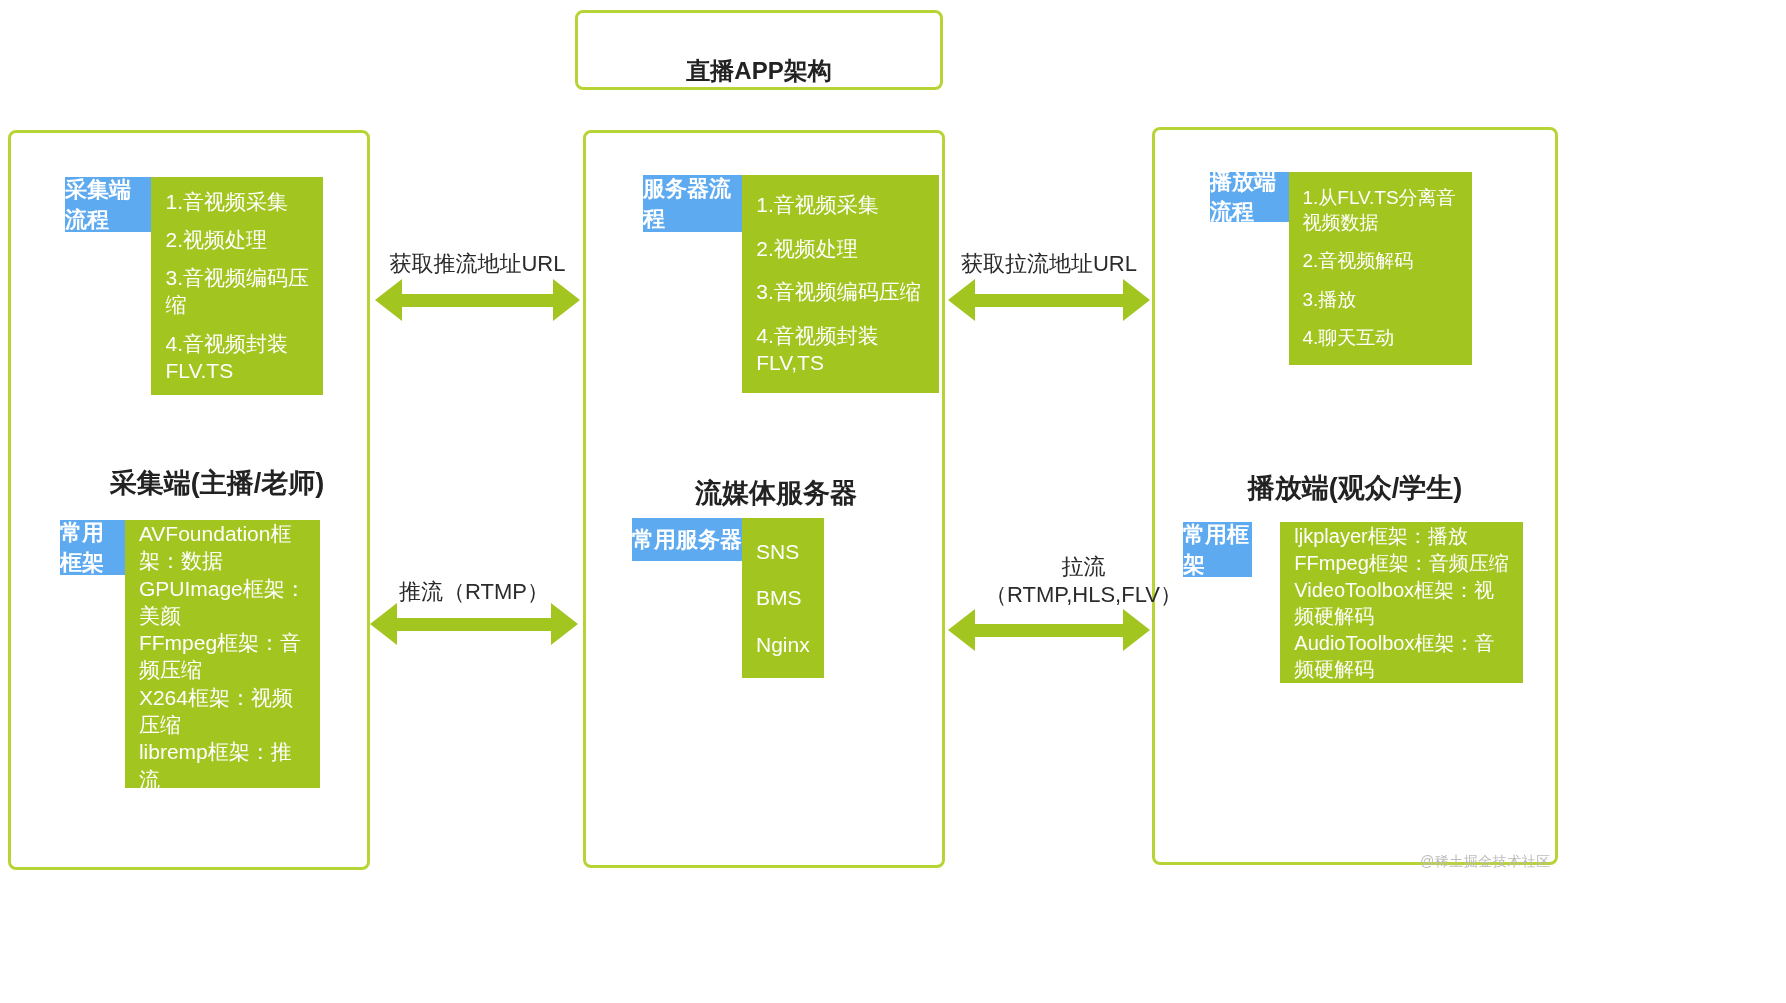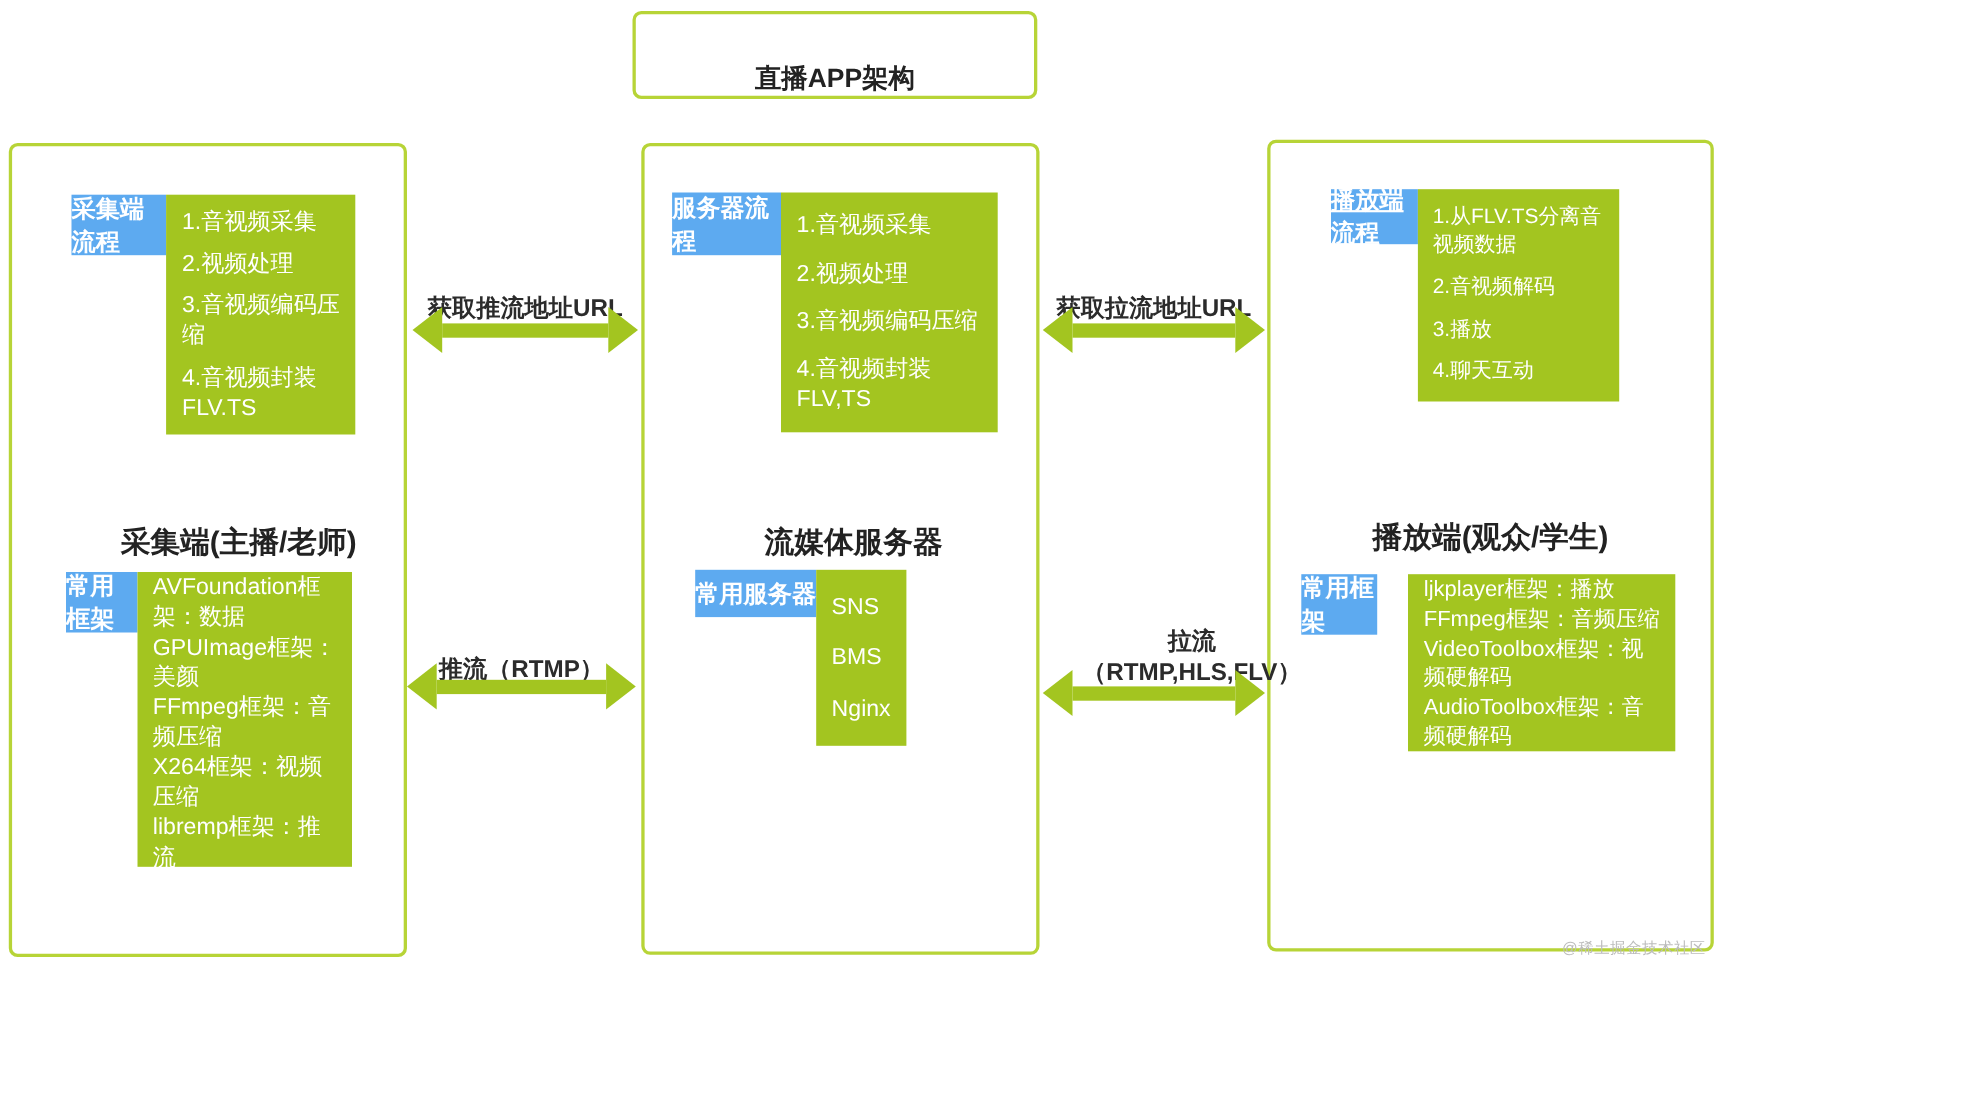--- a/index.html
+++ b/index.html
@@ -43,56 +43,56 @@
   .p-cap-flow{left:65px;top:177px;width:258px;}
   .p-cap-flow .box-header{height:55px;font-size:22px;}
   .p-cap-flow .box-body{height:218px;font-size:21px;}
 
   
   .p-cap-fw{left:60px;top:520px;width:260px;}
   .p-cap-fw .box-header{height:55px;font-size:22px;}
   .p-cap-fw .box-body{height:268px;font-size:21px;}
 
   
-  .p-srv-flow{left:611px;top:175px;width:296px;}
+  .p-srv-flow{left:643px;top:175px;width:296px;}
   .p-srv-flow .box-header{height:57px;font-size:22px;}
   .p-srv-flow .box-body{height:218px;font-size:21px;}
 
   
   .p-srv-fw{left:632px;top:518px;width:260px;}
   .p-srv-fw .box-header{height:43px;font-size:22px;}
   .p-srv-fw .box-body{height:160px;font-size:21px;}
 
   
   .p-ply-flow{left:1210px;top:172px;width:262px;}
-  .p-ply-flow .box-header{height:50px;font-size:22px;text-decoration:underline;}
+  .p-ply-flow .box-header{height:50px;font-size:22px;}
   .p-ply-flow .box-body{height:193px;font-size:19px;}
 
   
   .p-ply-fw{left:1183px;top:522px;width:340px;}
   .p-ply-fw .box-header{height:55px;font-size:22px;}
   .p-ply-fw .box-body{height:161px;font-size:20px;margin-left:28px;}
 
   .col-label{
     position:absolute;height:36px;display:flex;align-items:center;justify-content:center;
     font-size:27px;font-weight:bold;color:var(--ink);white-space:nowrap;
   }
-  .l-cap{left:8px;top:475px;width:418px;}
+  .l-cap{left:8px;top:465px;width:418px;}
   .l-srv{left:583px;top:475px;width:362px;margin-left:12px;}
   .l-ply{left:1152px;top:470px;width:406px;}
 
   .arrow{position:absolute;display:flex;align-items:center;height:44px;}
   .arrow .head{width:0;height:0;border-top:21px solid transparent;border-bottom:21px solid transparent;}
   .arrow .head.hl{border-right:27px solid var(--green-box);}
   .arrow .head.hr{border-left:27px solid var(--green-box);}
   .arrow .bar{flex:1;height:13px;background:var(--green-box);}
 
   .arrow-label{
     position:absolute;display:flex;flex-direction:column;align-items:center;justify-content:center;
-    font-size:22px;font-weight:bold;color:#2b2b2b;white-space:nowrap;line-height:1.25;margin-top:16px;
+    font-size:22px;font-weight:normal;color:#2b2b2b;white-space:nowrap;line-height:1.25;
   }
   .al-1{left:375px;top:250px;width:205px;}
   .al-2{left:370px;top:578px;width:208px;}
   .al-3{left:948px;top:250px;width:202px;}
   .al-4{left:976px;top:553px;width:215px;justify-content:center;}
 
   .a-1{left:375px;top:278px;width:205px;}
   .a-2{left:370px;top:602px;width:208px;}
   .a-3{left:948px;top:278px;width:202px;}
   .a-4{left:948px;top:608px;width:202px;}

